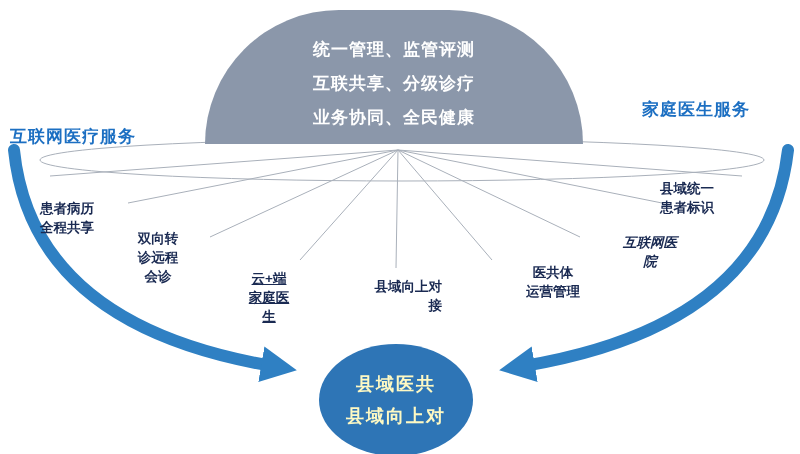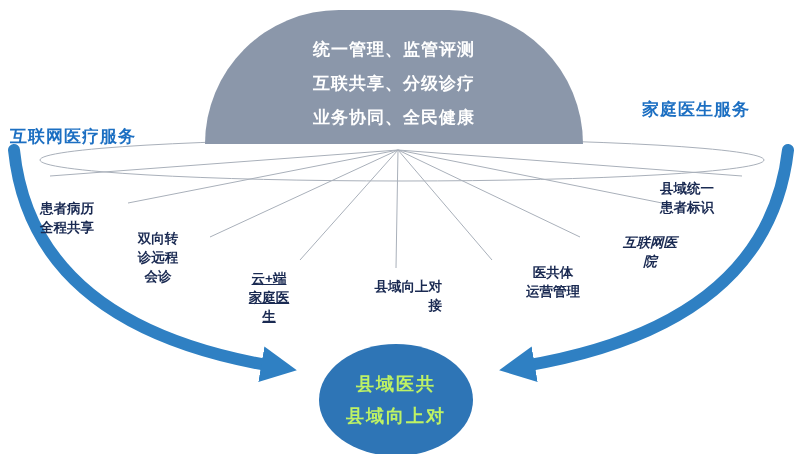--- a/index.html
+++ b/index.html
@@ -40,21 +40,21 @@
   .node-6{left:606px;top:234px;width:88px;font-style:italic;}
   .node-7{left:642px;top:180px;width:90px;}
   
   .center-circle{
     position:absolute;left:319px;top:344px;width:154px;height:112px;
     background:#2e75b6;border-radius:50%;
     display:flex;flex-direction:column;justify-content:center;align-items:center;
     gap:6px;z-index:5;
   }
   .center-line{
-    color:#bef264;font-weight:bold;font-size:18px;letter-spacing:2px;
+    color:#fef9c3;font-weight:bold;font-size:18px;letter-spacing:2px;
     line-height:26px;text-align:left;white-space:nowrap;
   }
 </style>
 </head>
 <body>
 
 <svg class="layer" width="800" height="454" viewBox="0 0 800 454">
   <defs>
     <marker id="arrowhead" viewBox="0 0 10 10" refX="3" refY="5" markerWidth="36" markerHeight="36" markerUnits="userSpaceOnUse" orient="auto">
       <path d="M0,0 L10,5 L0,10 Z" fill="#2f80c3"></path>

